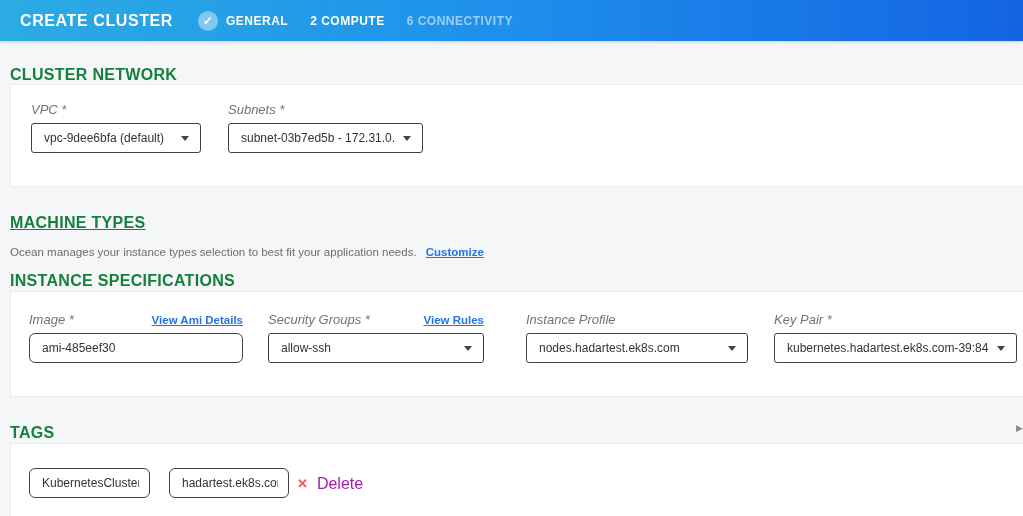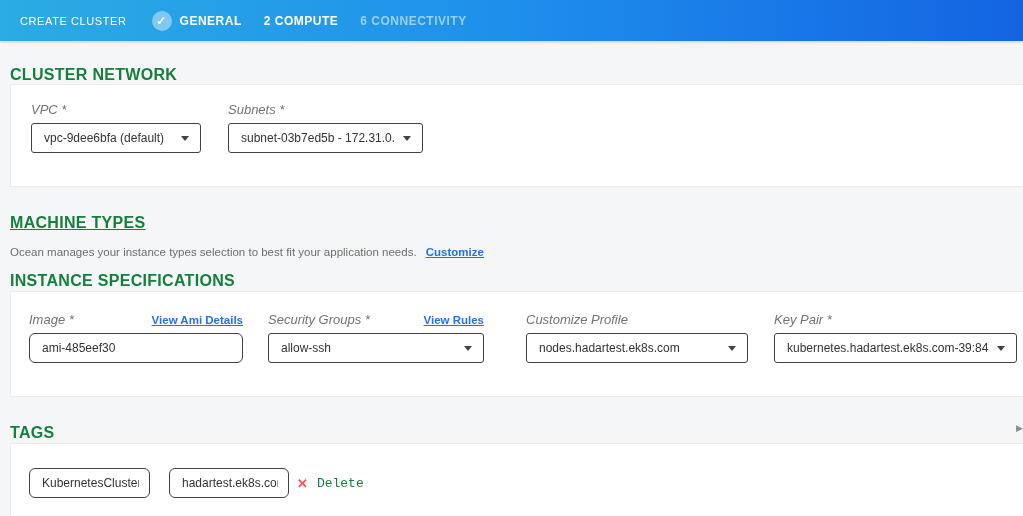--- a/index.html
+++ b/index.html
@@ -7,21 +7,21 @@
   body { font-family:"Liberation Sans", sans-serif; background:#f5f6f7; overflow:hidden; }
   .screen { position:relative; width:1023px; height:516px; background:#f5f6f7; }
 
   
   .topbar {
     position:absolute; left:0; top:0; width:1023px; height:41px;
     background:linear-gradient(90deg,#2bace3 0%,#1e8fec 50%,#1464e2 100%);
     display:flex; align-items:center; padding-left:20px;
     box-shadow:0 1px 3px rgba(0,0,0,.18); z-index:5;
   }
-  .brand { color:#fff; font-size:11px; font-weight:400; letter-spacing:.6px; }
+  .brand { color:#fff; font-size:16px; font-weight:700; letter-spacing:.6px; }
   .steps { display:flex; align-items:center; margin-left:25px; }
   .step { display:flex; align-items:center; font-size:12px; font-weight:700; letter-spacing:.5px; color:#fff; margin-right:22px; cursor:pointer; }
   .step.upcoming { color:rgba(255,255,255,.55); }
   .check-circle {
     width:20px; height:20px; border-radius:50%; background:rgba(255,255,255,.42);
     color:#fff; font-size:12px; line-height:20px; text-align:center; margin-right:8px; font-weight:700;
   }
 
   
   .sec-title { position:absolute; left:10px; font-size:16px; font-weight:700; color:#15803d; letter-spacing:.3px; }
@@ -51,21 +51,21 @@
   }
 
   
   .desc { position:absolute; left:10px; top:246px; font-size:11.5px; color:#6e6e6e; }
   .desc .mini-link { margin-left:6px; font-size:11.5px; }
 
   
   .tag-input { position:absolute; top:24px; height:31px; }
   .delete-btn { position:absolute; left:286px; top:24px; height:31px; display:flex; align-items:center; cursor:pointer; }
   .delete-x { color:#f4555c; font-size:13px; font-weight:700; margin-right:9px; }
-  .delete-label { color:#15803d; font-size:13px;font-family:Liberation Mono, monospace; }
+  .delete-label { color:#a21caf; font-size:16px; }
 
   
   .cursor-artifact { position:absolute; left:1016px; top:424px; width:7px; height:9px; color:#8a8a8a; font-size:9px; line-height:9px; }
 </style>
 </head>
 <body>
 
 <div class="screen">
 
   <div class="topbar">
@@ -125,21 +125,21 @@
         <span class="mini-link">View Rules</span>
       </div>
       <div class="select-box">
         <span class="val">allow-ssh</span>
         <span class="caret"></span>
       </div>
     </div>
 
     <div class="field" style="left:515px; top:20px; width:222px;">
       <div class="label-row">
-        <span class="field-label">Customize Profile</span>
+        <span class="field-label">Instance Profile</span>
       </div>
       <div class="select-box">
         <span class="val">nodes.hadartest.ek8s.com</span>
         <span class="caret"></span>
       </div>
     </div>
 
     <div class="field" style="left:763px; top:20px; width:243px;">
       <div class="label-row">
         <span class="field-label">Key Pair *</span>

